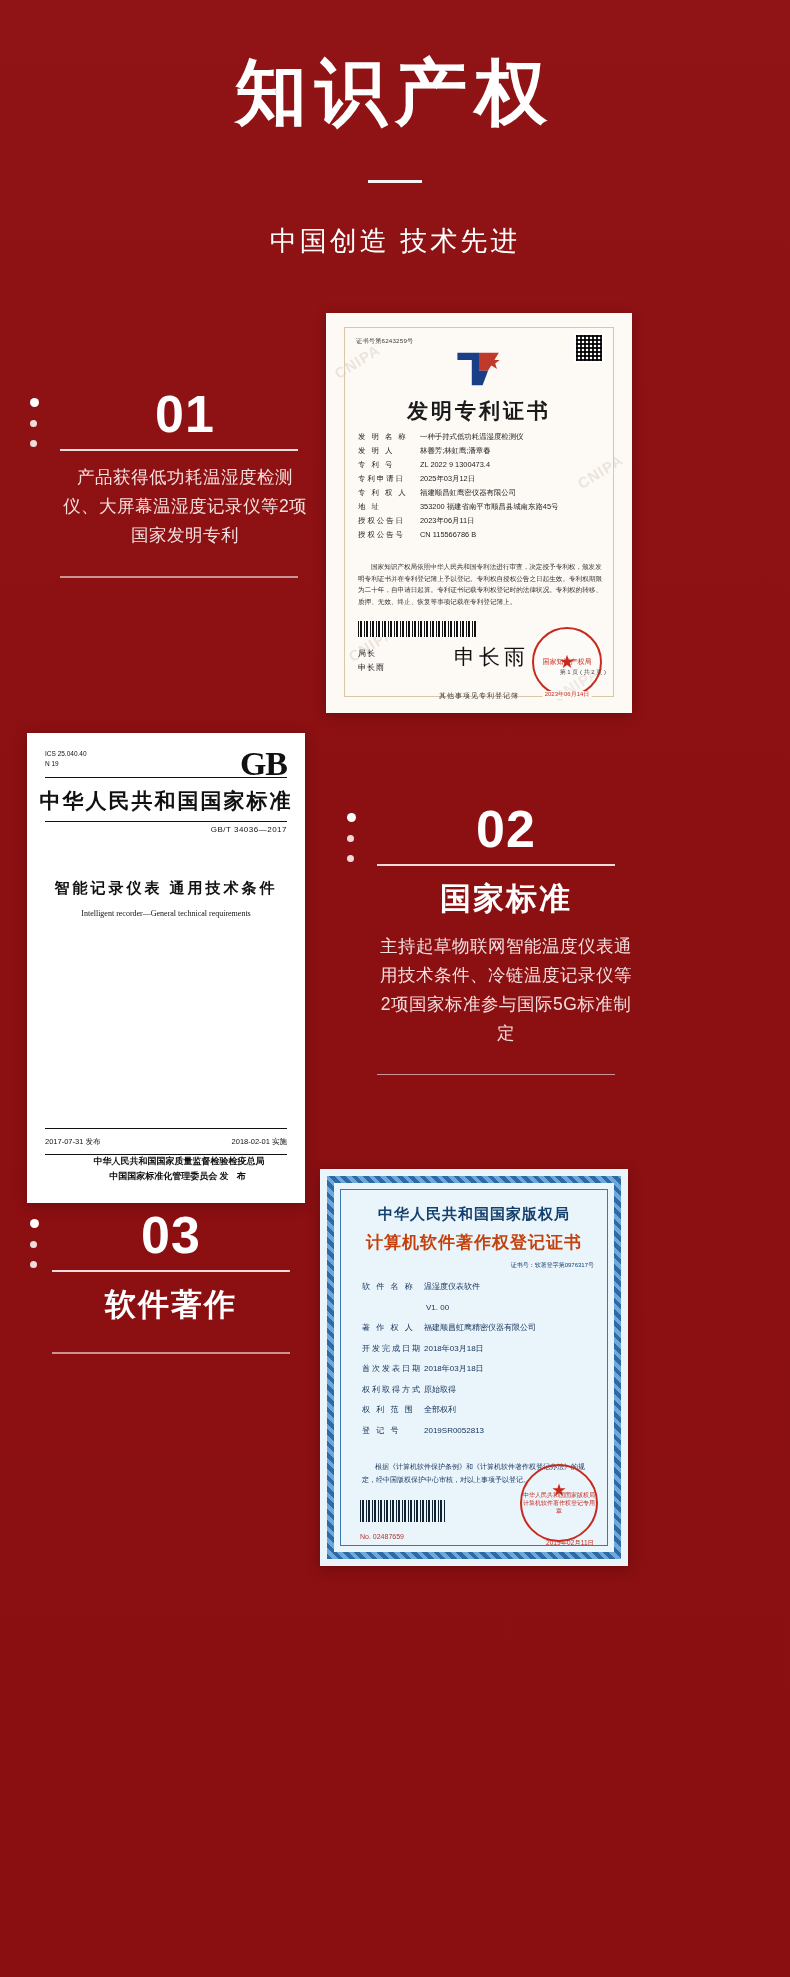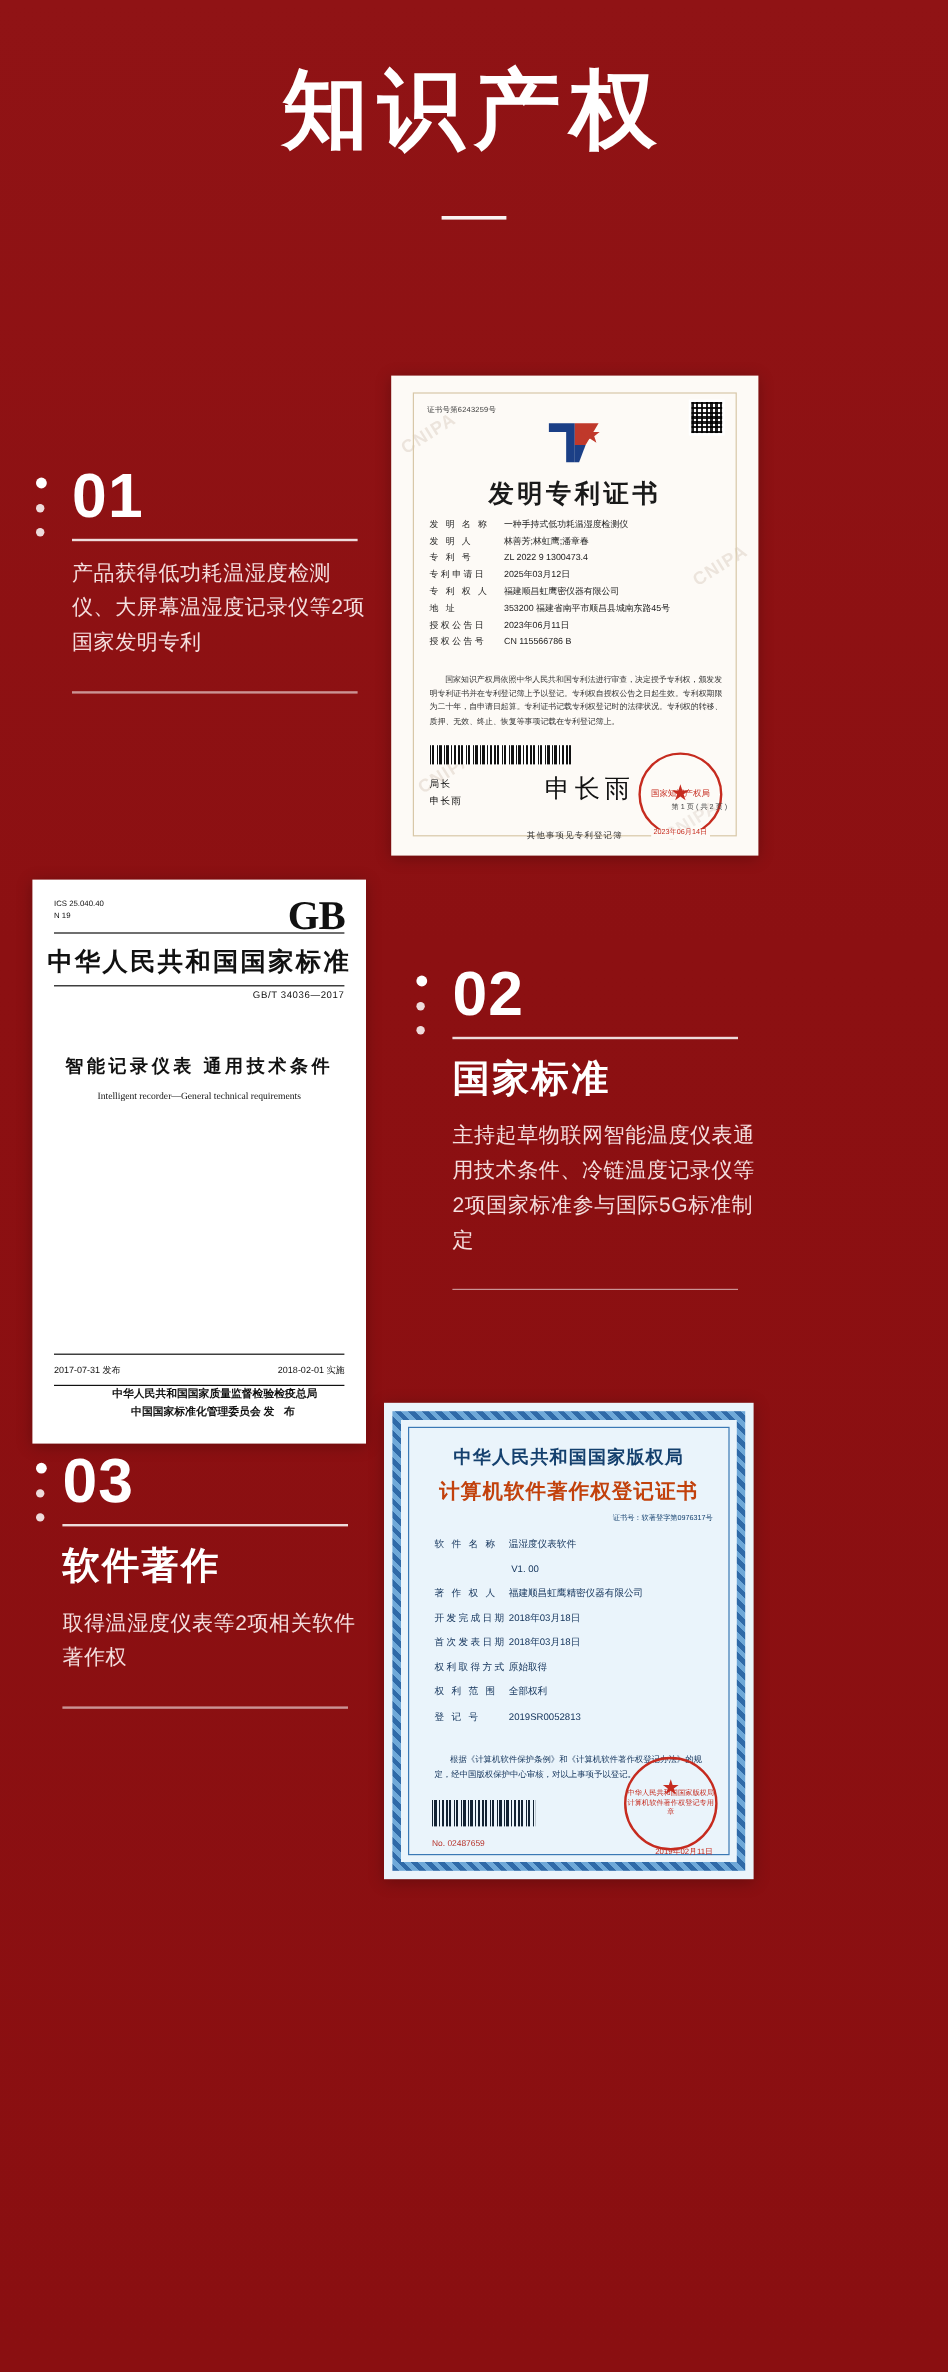--- a/index.html
+++ b/index.html
@@ -37,21 +37,21 @@
     opacity: .95;
   }
   .header h2 {
     margin-top: 40px;
     color: #ffffff;
     font-size: 27px;
     letter-spacing: 3px;
     font-weight: normal;
   }
 
-  .txtblock { position: absolute; }
+  .txtblock { position: absolute; text-align: center; }
   .dots {
     position: absolute;
     left: 0; top: 8px;
     display: flex;
     flex-direction: column;
     gap: 13px;
   }
   .dots span {
     display: block;
     width: 9px; height: 9px;
@@ -230,20 +230,21 @@
   .soft .sealdate { position:absolute; right:34px; bottom:18px; font-size:6.5px; color:#c62b1f;}
 </style>
 </head>
 <body>
 
 <div class="page">
 
   <div class="header">
     <h1>知识产权</h1>
     <div class="rule"></div>
+    <h2>中国创造  技术先进</h2>
   </div>
 
   <div class="txtblock" style="left:30px; top:390px;">
     <div class="dots">
       <span></span>
       <span class="small"></span>
       <span class="small"></span>
     </div>
     <div style="margin-left:30px;">
       <div class="num">01</div>
@@ -365,21 +366,20 @@
   <div class="txtblock" style="left:30px; top:1211px;">
     <div class="dots">
       <span></span>
       <span class="small"></span>
       <span class="small"></span>
     </div>
     <div style="margin-left:22px;">
       <div class="num">03</div>
       <div class="numline"></div>
       <div class="title">软件著作</div>
-      <div class="desc">取得温湿度仪表等2项相关软件著作权</div>
       <div class="endline"></div>
     </div>
   </div>
 
   <div class="card soft">
     <div class="frame"></div>
     <div class="frame2"></div>
     <div class="head1">中华人民共和国国家版权局</div>
     <div class="head2">计算机软件著作权登记证书</div>
     <div class="certno">证书号：软著登字第0976317号</div>

